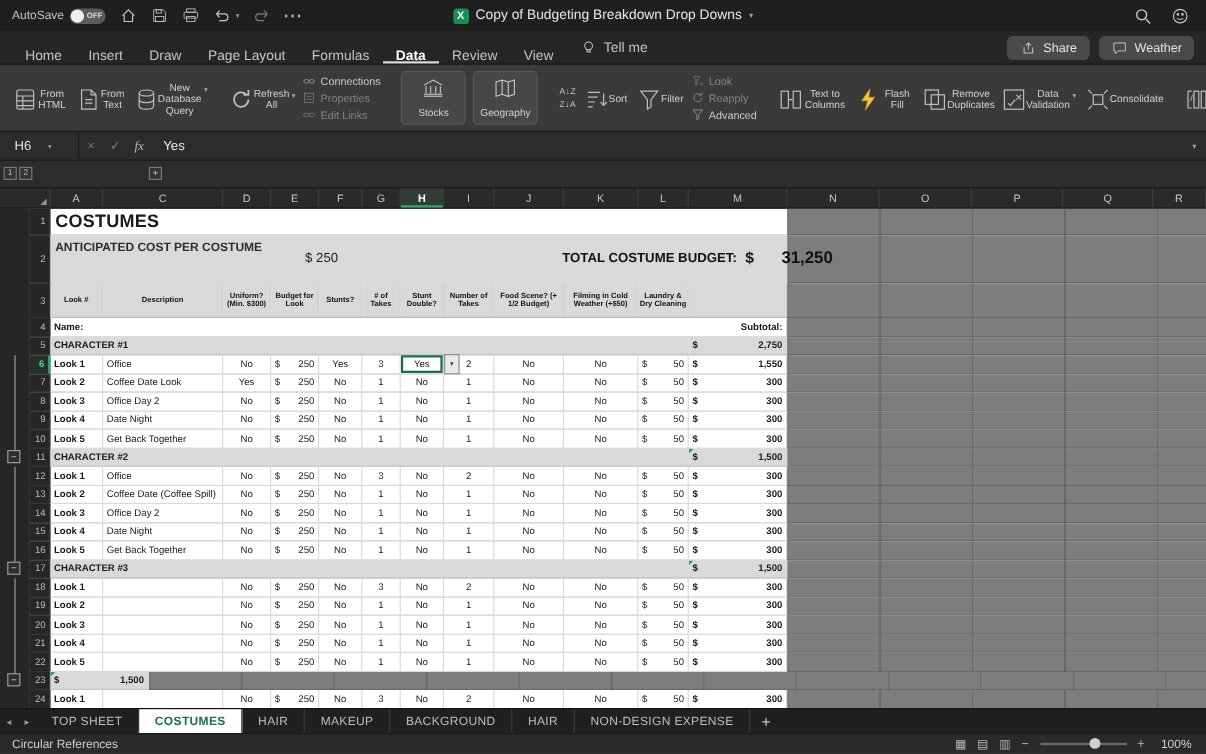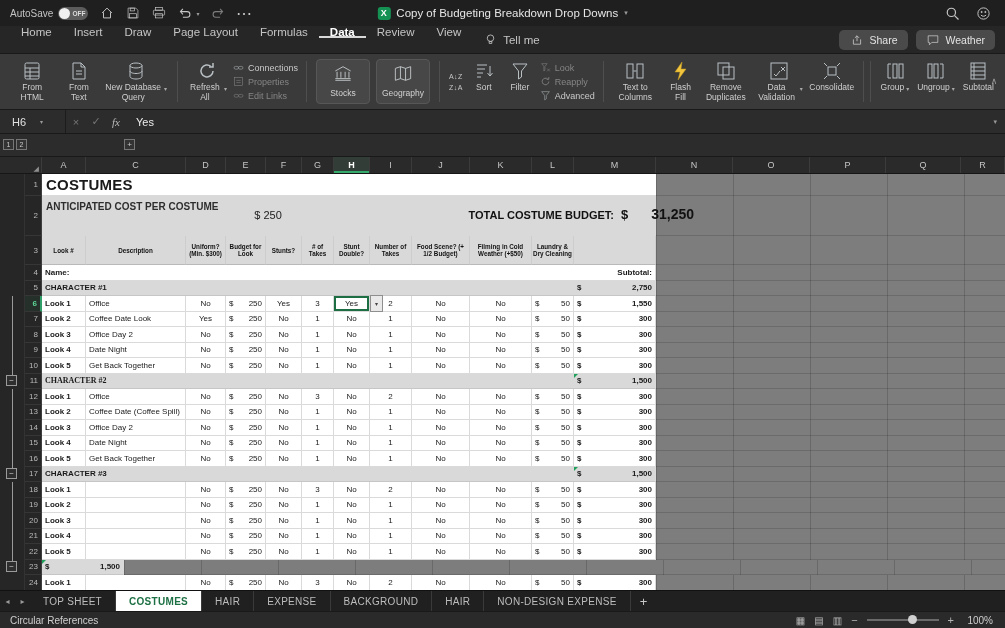--- a/index.html
+++ b/index.html
@@ -22,36 +22,36 @@
     display:flex;align-items:center;gap:6px;font-size:11.5px;color:#e6e6e6}
   .xlicon{width:13px;height:13px;border-radius:3px;background:#169154;color:#fff;font-size:9px;font-weight:700;
     display:flex;align-items:center;justify-content:center}
   .t-caret{font-size:7px;color:#9a9a9a}
   .tb-right{margin-left:auto;display:flex;align-items:center;gap:16px;padding-right:14px}
   .tb-right .qicon svg{width:15px;height:15px}
 
   
   .tabrow{top:26px;height:28px;background:#262626;border-bottom:1px solid #191919;
     display:flex;align-items:stretch;padding:0 10px}
-  .rtablist{display:flex;align-items:flex-start}
+  .rtablist{display:flex;align-items:flex-end}
   .rtab{padding:0 11px;font-size:11.5px;color:#c4c4c4;display:flex;align-items:center;cursor:default}
   .rtab.active{color:#fff;font-weight:700;box-shadow:inset 0 -2px 0 #d8d8d8}
   .tellme{display:flex;align-items:center;gap:5px;padding:0 11px;font-size:11.5px;color:#c4c4c4}
   .tellme svg{width:13px;height:13px}
   .tabrow-right{margin-left:auto;display:flex;align-items:center;gap:8px}
   .pillbtn{background:#4a4a4a;border-radius:5px;height:20px;padding:0 10px;display:flex;align-items:center;gap:5px;
     font-size:10.5px;color:#e3e3e3}
   .pillbtn svg{width:12px;height:12px}
 
   
   .ribbon{top:54px;height:56px;background:#3a3a3a;border-bottom:1px solid #191919;
     display:flex;align-items:stretch;padding:2px 4px;overflow:hidden}
   .rgroup{display:flex;align-items:stretch;padding:0 3px}
   .rsep{width:1px;background:#4e4e4e;margin:5px 3px}
-  .rbtn{display:flex;flex-direction:column;align-items:center;padding:4px 4px 2px;color:#c9c9c9;min-width:36px}
+  .rbtn{display:flex;align-items:center;padding:4px 4px 2px;color:#c9c9c9;min-width:36px}
   .ricon{height:22px;display:flex;align-items:center;color:#b9c0c4}
   .ricon svg{width:20px;height:20px}
   .rlabelwrap{display:flex;align-items:flex-start;gap:2px;margin-top:1px}
   .rlabel{font-size:8.5px;line-height:9.5px;text-align:center;max-width:46px;color:#cfcfcf}
   .rlabel.wide{max-width:62px}
   .rcaret{font-size:6px;color:#a8a8a8;margin-top:2px}
   .rstack{display:flex;flex-direction:column;justify-content:center;gap:3px;padding:0 2px}
   .rsmall{display:flex;align-items:center;gap:4px;font-size:9px;color:#c9c9c9;white-space:nowrap}
   .rsmall .sicon{width:11px;height:11px;color:#aeb4b8;display:flex}
   .rsmall .sicon svg{width:11px;height:11px}
@@ -738,21 +738,21 @@
           <span>50</span>
         </div>
         <div class="cell money subtot" style="flex: 0 0 82px; width: 82px;">
           <span>$</span>
           <span>300</span>
         </div>
         <div class="filler"></div>
       </div>
       <div class="row char" style="height: 15.5px;">
         <div class="rownum">11</div>
-        <div class="cell charcell" style="flex: 0 0 532px; width: 532px; font-family: Liberation Serif, serif;">CHARACTER #2</div>
+        <div class="cell charcell" style="flex: 0 0 532px; width: 532px;">CHARACTER #2</div>
         <div class="cell money charmoney subtot tri" style="flex: 0 0 82px; width: 82px;">
           <span>$</span>
           <span>1,500</span>
         </div>
         <div class="filler"></div>
       </div>
       <div class="row look" style="height: 15.5px;">
         <div class="rownum">12</div>
         <div class="cell bold" style="flex: 0 0 44px; width: 44px;">Look 1</div>
         <div class="cell " style="flex: 0 0 100px; width: 100px;">Office</div>
@@ -1047,21 +1047,21 @@
     </div>
 </div>
 
 <div class="abs sheettabs">
   <span class="navbtn">◂</span>
   <span class="navbtn">▸</span>
   <div style="display:flex;align-items:stretch">
       <div class="stab">TOP SHEET</div>
       <div class="stab active">COSTUMES</div>
       <div class="stab">HAIR</div>
-      <div class="stab">EXPENSE</div>
+      <div class="stab">MAKEUP</div>
       <div class="stab">BACKGROUND</div>
       <div class="stab">HAIR</div>
       <div class="stab">NON-DESIGN EXPENSE</div>
     </div>
   <span class="addtab">+</span>
 </div>
 
 <div class="abs statusbar">
   <span class="statusleft">Circular References</span>
   <div class="statusright">

